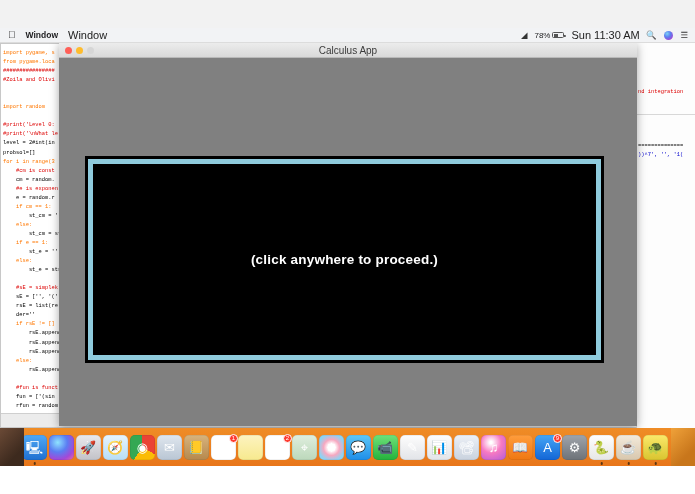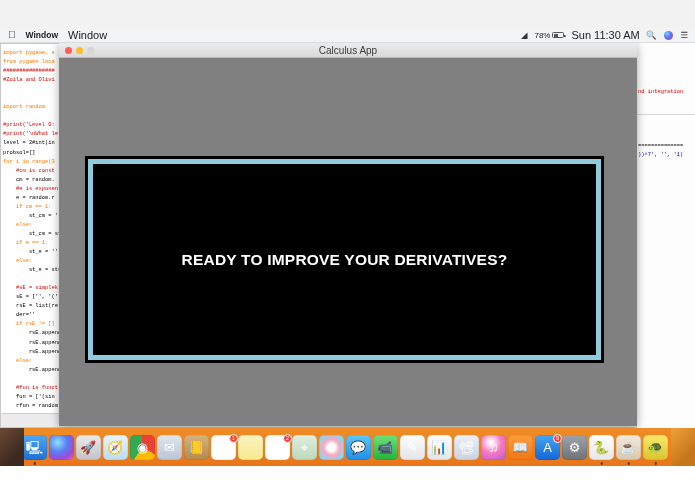--- a/index.html
+++ b/index.html
@@ -253,21 +253,21 @@
         <span class="tl red"></span>
         <span class="tl yellow"></span>
         <span class="tl green"></span>
       </div>
       <div class="pg-title">Calculus App</div>
     </div>
     <div class="pg-body">
       <div class="game-canvas">
         <div class="game-inner">
           <div class="game-inner2">
-            <div class="game-line1">READY TO IMPROVE YOUR DERIVATIVES?</div>
+            <div class="game-line2">(click anywhere to proceed.)</div>
           </div>
         </div>
       </div>
     </div>
   </div>
 
   <div class="dock-strip">
     <div class="dock-icons" id="dock-icons">
         <div class="dock-icon" style="background: linear-gradient(rgb(79, 168, 245), rgb(31, 111, 208));">
           <span class="glyph">🖳</span>

